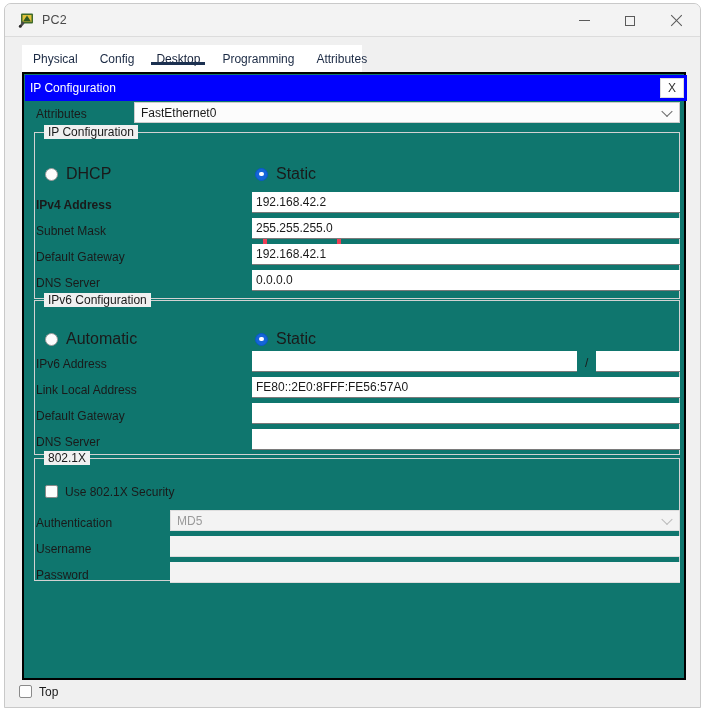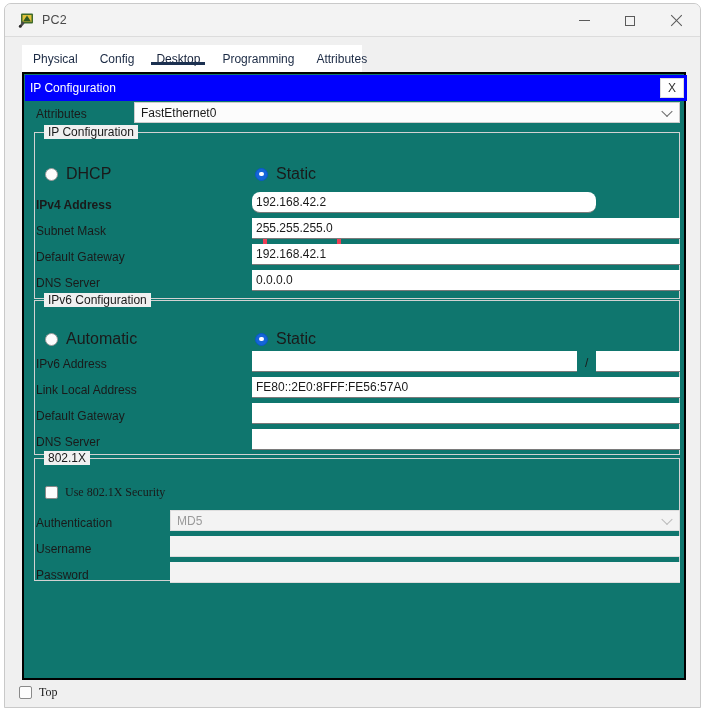--- a/index.html
+++ b/index.html
@@ -250,23 +250,21 @@
   .slash {
     position: absolute;
     font-size: 12px;
     color: #1a1a1a;
   }
 
   
   .checkbox-wrap {
     position: absolute;
     display: flex;
-    align-items: center;
     gap: 7px;
-    font-family: Liberation Serif, serif;
   }
   .checkbox {
     width: 13px; height: 13px;
     border: 1px solid #8a8a8a;
     border-radius: 2px;
     background: #fdfdfd;
     box-sizing: border-box;
     flex: none;
   }
   .checkbox-label { font-size: 12px; color: #1a1a1a; }
@@ -342,21 +340,21 @@
       <span class="radio"></span>
       <span class="radio-label">DHCP</span>
     </div>
     <div class="radio-wrap" style="left:231px; top:91px;">
       <span class="radio checked"></span>
       <span class="radio-label">Static</span>
     </div>
     <div class="highlight-box"></div>
 
     <div class="label" style="left:12px; top:124px;font-weight:bold;">IPv4 Address</div>
-    <input class="textfield" style="left: 228px; top: 118px; width: 344px; height: 21px; border-radius: 8px;" value="192.168.42.2">
+    <input class="textfield" style="left: 228px; top: 118px; width: 428px; height: 21px;" value="192.168.42.2">
 
     <div class="label" style="left:12px; top:150px;">Subnet Mask</div>
     <input class="textfield" style="left: 228px; top: 144px; width: 428px; height: 21px;" value="255.255.255.0">
 
     <div class="label" style="left:12px; top:176px;">Default Gateway</div>
     <input class="textfield" style="left: 228px; top: 170px; width: 428px; height: 21px;" value="192.168.42.1">
 
     <div class="label" style="left:12px; top:202px;">DNS Server</div>
     <input class="textfield" style="left: 228px; top: 196px; width: 428px; height: 21px;" value="0.0.0.0">
 

